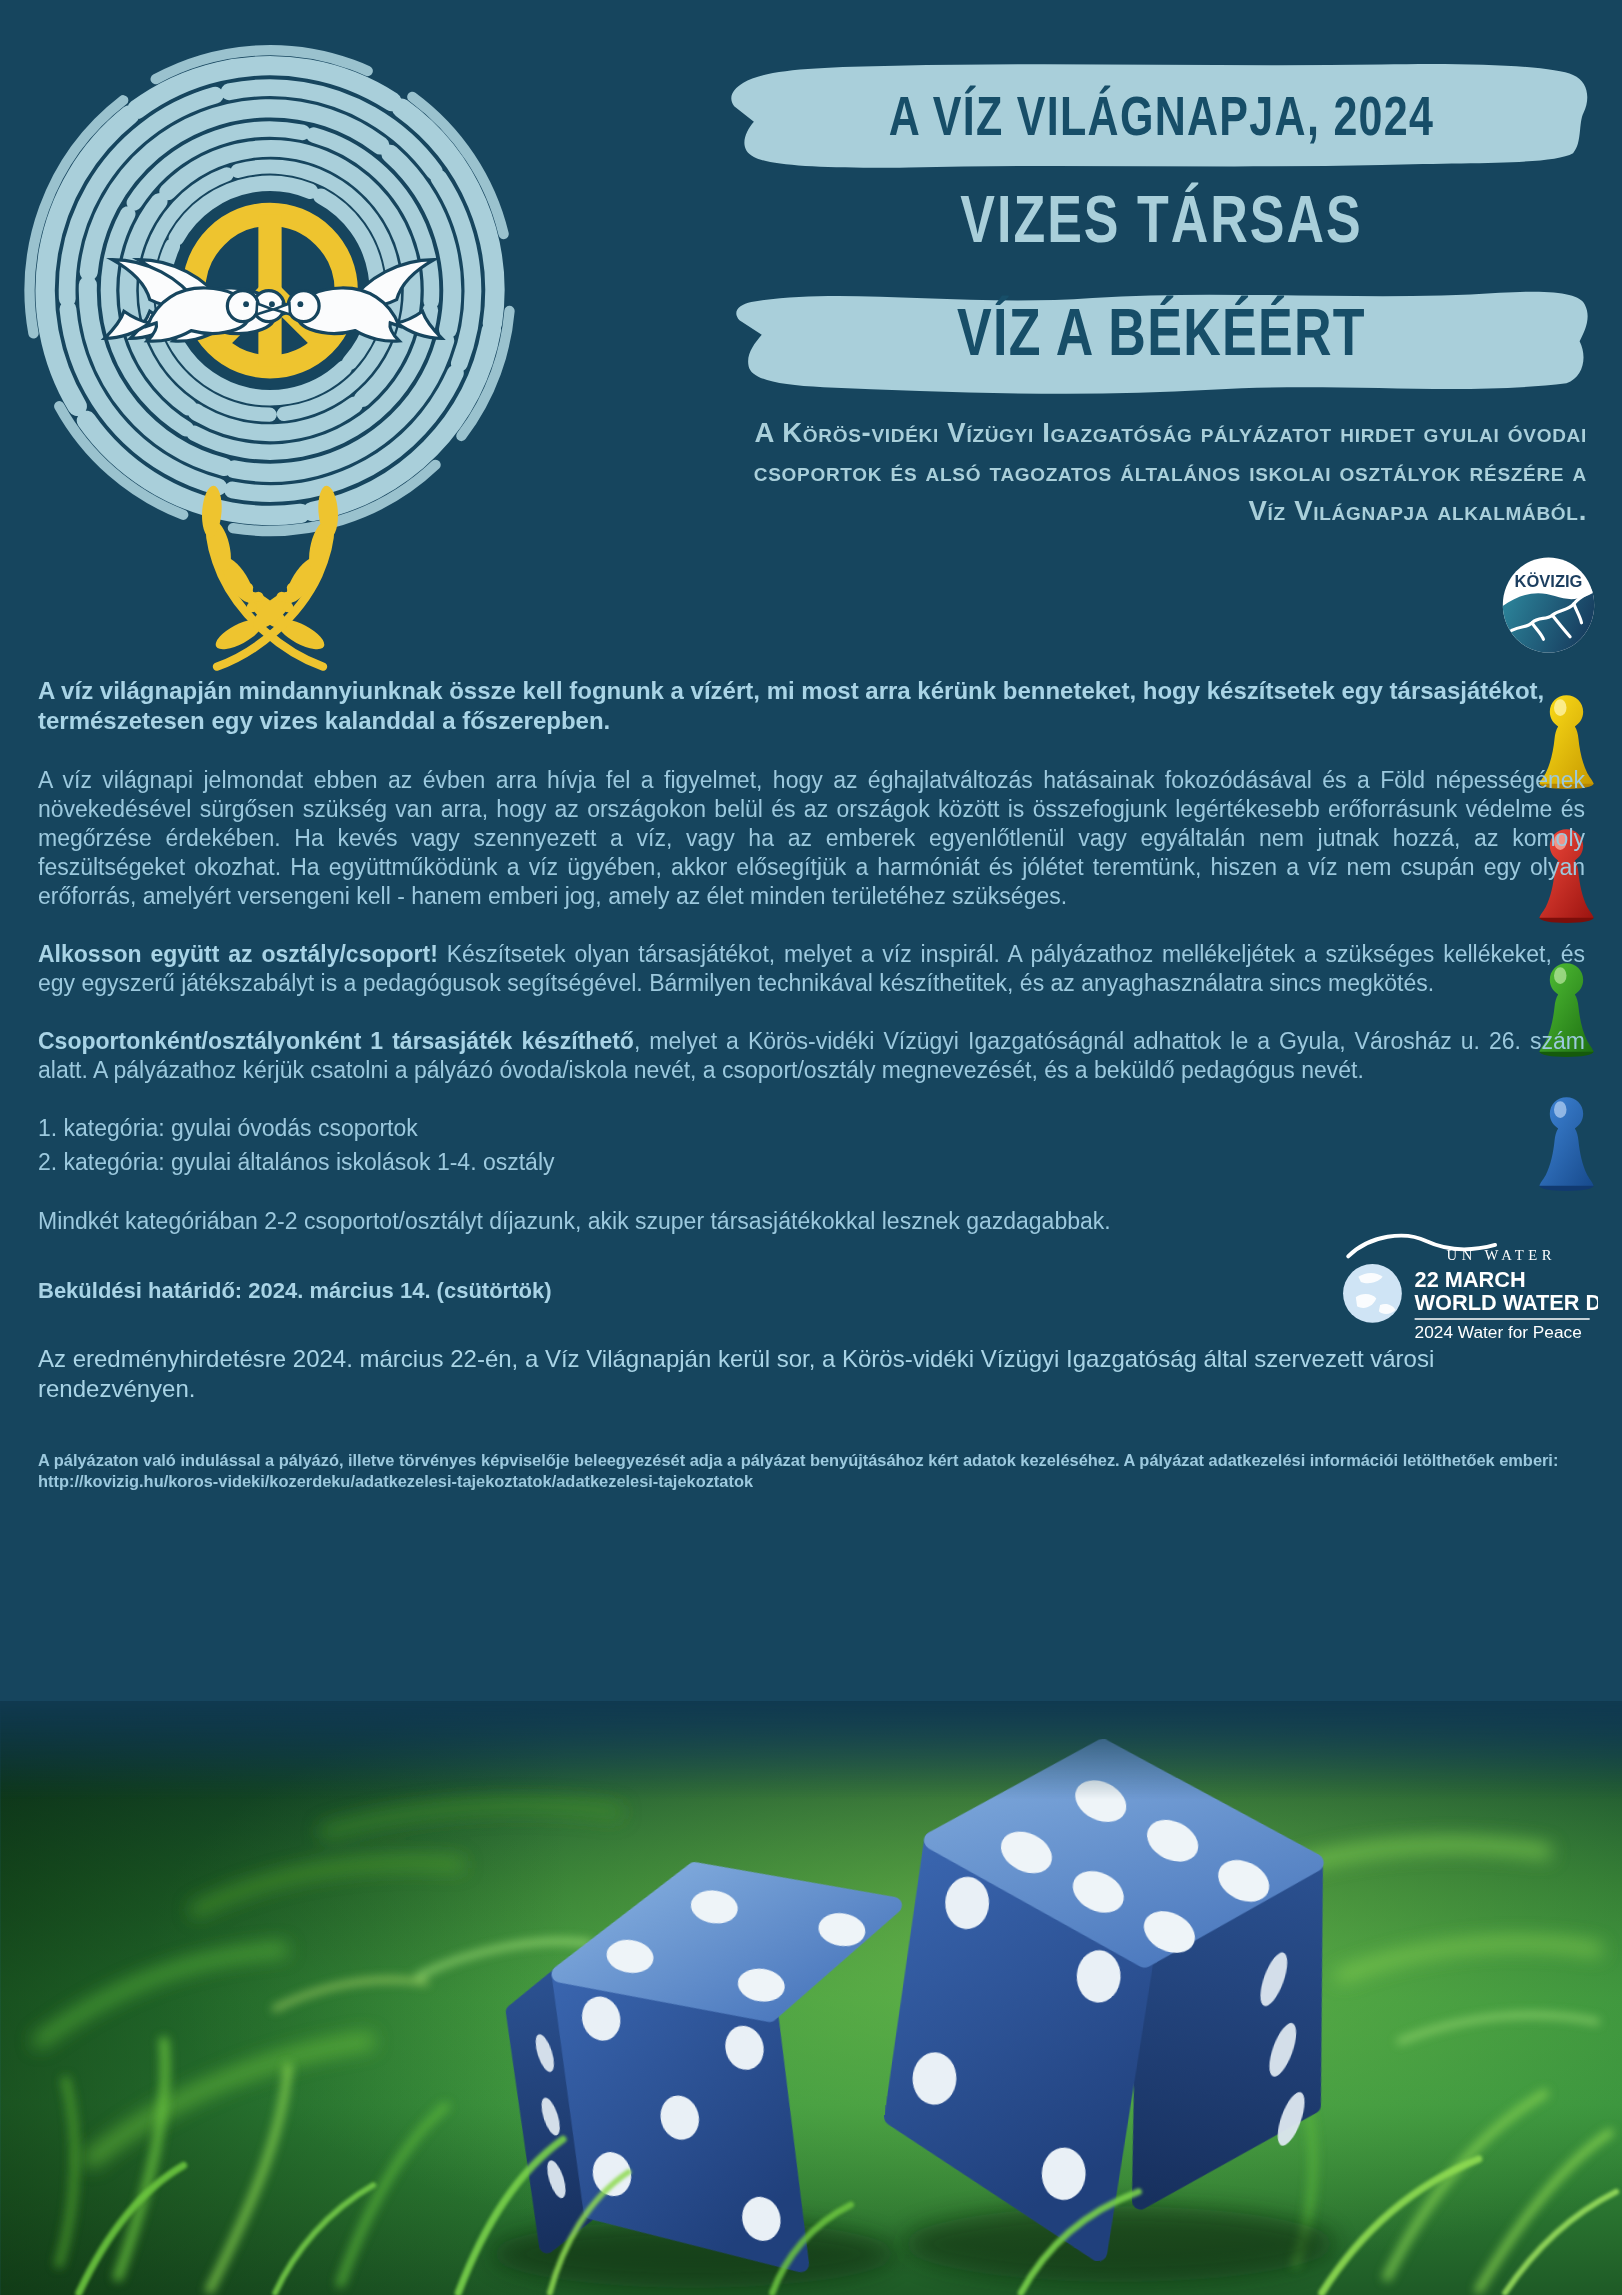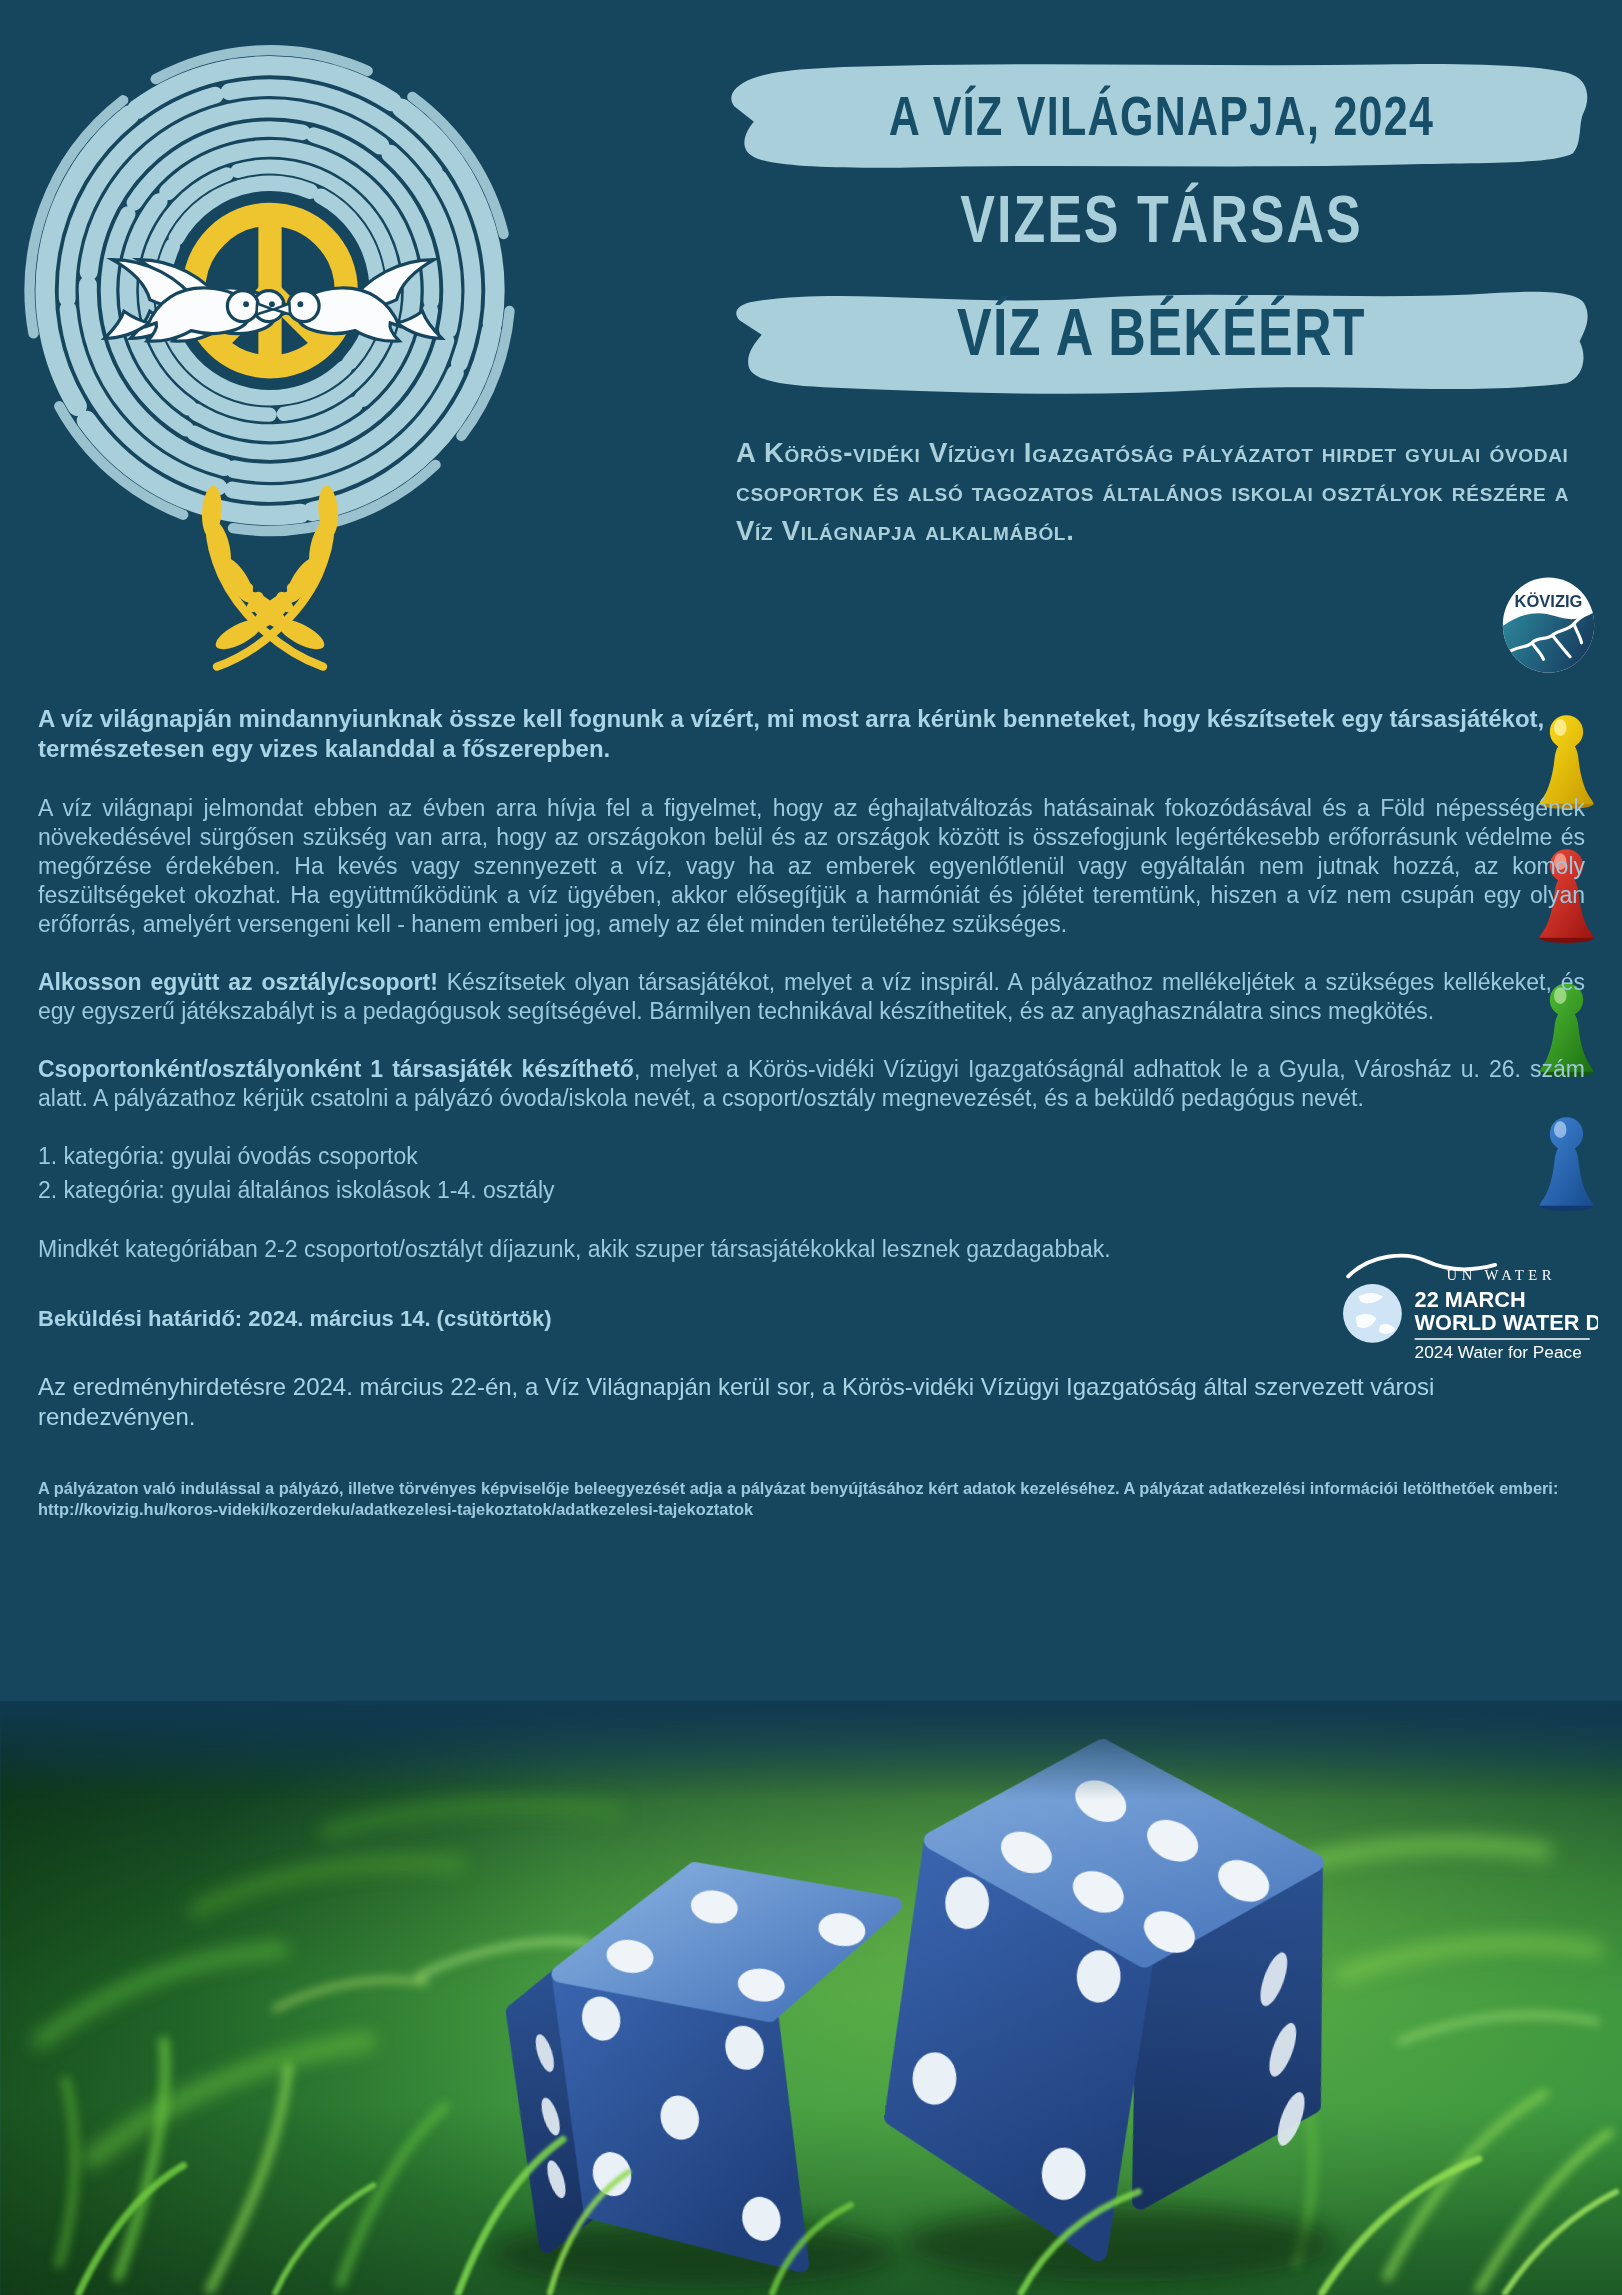--- a/index.html
+++ b/index.html
@@ -11,28 +11,28 @@
   .banner{position:relative;display:flex;align-items:center;justify-content:center;}
   .banner svg.ribbon{position:absolute;inset:0;width:100%;height:100%;}
   .banner-title{position:relative;font-weight:bold;color:#174e68;letter-spacing:1.3px;}
   .condensed{display:inline-block;transform:scaleY(1.28);}
   .banner1{height:116px;}
   .banner1 .banner-title{font-size:43px;}
   .subtitle{height:90px;display:flex;align-items:center;justify-content:center;}
   .subtitle span{font-size:52px;font-weight:bold;color:#a9cfda;letter-spacing:2px;}
   .banner2{height:135px;}
   .banner2 .banner-title{font-size:52px;}
-  .intro{margin:34px auto 0;width:851px;text-align:left;font-variant:small-caps;
+  .intro{margin:14px auto 0;width:851px;text-align:right;font-variant:small-caps;
          font-weight:bold;font-size:27.5px;line-height:1.42;color:#a9cfda;letter-spacing:0.7px;}
   .logos-row{margin-top:23.6px;display:flex;align-items:flex-end;justify-content:center;gap:35px;flex-direction:column;}
   .pawn{width:63px;height:99px;}
   .kovizig-svg{width:99px;height:102px;}
   .unwater-svg{width:262px;height:115px;margin-left:9.2px;}
   
-  .main{position:absolute;left:0;top:688px;width:1623px;padding:0 38px;box-sizing:border-box;
+  .main{position:absolute;left:0;top:660px;width:1623px;padding:0 38px;box-sizing:border-box;
         color:#9cc9de;font-size:23px;line-height:1.26;}
   .main p{margin:0 0 29px 0;}
   .just{text-align:justify;}
   .b{font-weight:bold;color:#a9d4e6;}
   .p1{font-weight:bold;color:#a9d4e6;font-size:24px;margin:15.7px 0 30px 0 !important;}
   .cats p{margin:0 0 5.2px 0;}
   .prize{margin-top:30px !important;}
   .deadline{font-weight:bold;color:#a9d4e6;font-size:22px;margin-top:41px !important;}
   .announce{font-weight:normal;color:#a9d4e6;font-size:24px;margin-top:39px !important;}
   .fine{font-weight:bold;font-size:16.4px;line-height:1.3;color:#9cc9de;margin:46px 0 0 0 !important;}

